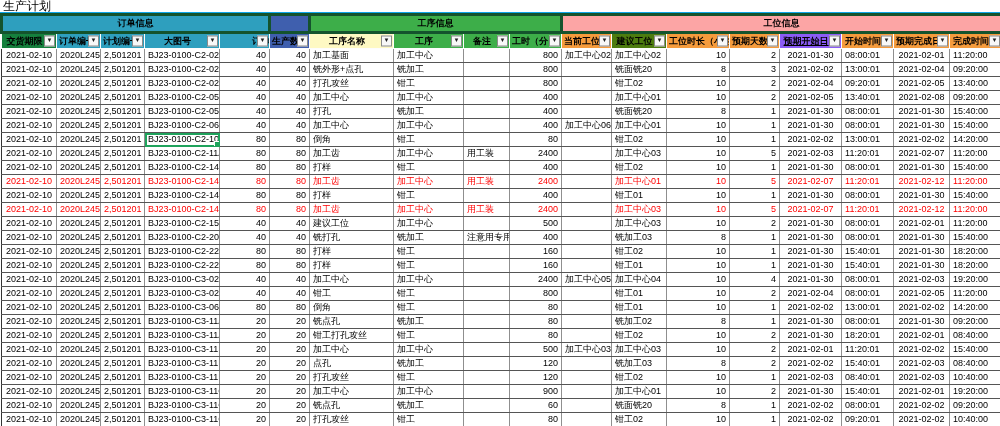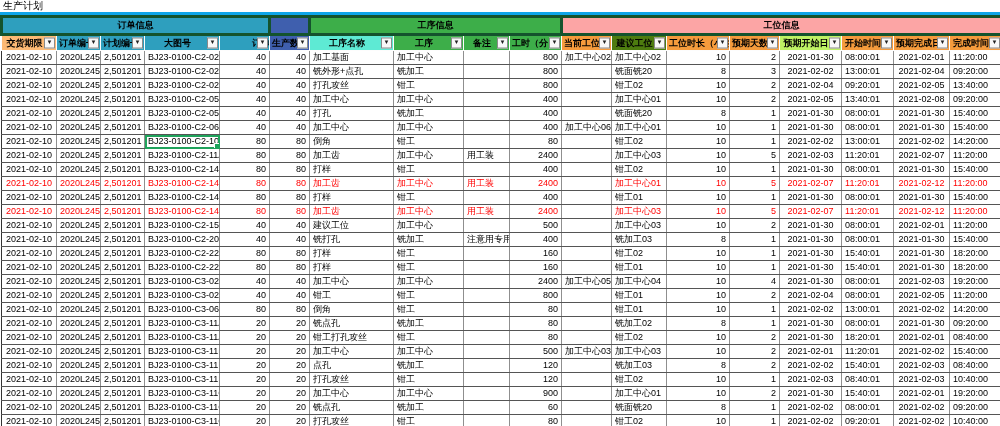--- a/index.html
+++ b/index.html
@@ -1,19 +1,19 @@
 <!DOCTYPE html>
 <html><head>
 <meta charset="utf-8">
 <style>
   html,body{margin:0;padding:0;}
   body{width:1000px;height:426px;overflow:hidden;background:#fff;
        font-family:"Liberation Sans","DejaVu Sans",sans-serif;color:#000;}
-  .title-row{height:12px;line-height:12px;font-size:10px;padding-left:3px;
-             background:#fff;border-bottom:3px solid #0ea5e9;}
+  .title-row{height:12px;line-height:12px;font-size:12px;padding-left:3px;
+             background:#fff;border-bottom:1px solid #0ea5e9;}
   table{border-collapse:collapse;table-layout:fixed;width:1000px;}
   th,td{overflow:hidden;white-space:nowrap;box-sizing:border-box;}
   thead tr.groups th{height:14px;font-size:9px;font-weight:700;border:3px solid #14532d;}
   thead tr.cols th{height:16px;font-size:9px;font-weight:700;border:1px solid #fdfdfd;
                    position:relative;padding:0 11px 0 2px;text-align:center;}
   .filter-btn{position:absolute;right:1px;top:50%;transform:translateY(-50%);
               width:9px;height:9px;background:#f8f8f8;border:1px solid #8a8a8a;
               font-size:6px;line-height:7px;text-align:center;color:#222;cursor:pointer;}
   tbody td{height:13.5px;font-size:9px;line-height:13px;padding:0 3px;position:relative;
            border-right:1px solid #8f8f8f;border-left:1px solid #8f8f8f;
@@ -55,35 +55,35 @@
       <col style="width: 52px;">
     </colgroup>
   <thead id="thead">
       <tr class="groups">
         <th colspan="5" style="background: rgb(46, 159, 190);">订单信息</th>
         <th colspan="1" style="background: rgb(63, 95, 174);"></th>
         <th colspan="4" style="background: rgb(61, 174, 73);">工序信息</th>
         <th colspan="8" style="background: #fca5a5;">工位信息</th>
       </tr>
       <tr class="cols">
-        <th style="background: #fdba74;"><span>交货期限</span><span class="filter-btn">▼</span></th>
+        <th style="background: #15803d;"><span>交货期限</span><span class="filter-btn">▼</span></th>
         <th style="background: rgb(46, 159, 190);"><span>订单编号</span><span class="filter-btn">▼</span></th>
         <th style="background: rgb(46, 159, 190);"><span>计划编号</span><span class="filter-btn">▼</span></th>
         <th style="background: rgb(46, 159, 190);"><span>大图号</span><span class="filter-btn">▼</span></th>
         <th style="background: rgb(46, 159, 190); padding-left: 32px;"><span>订单数量</span><span class="filter-btn">▼</span></th>
         <th style="background: rgb(63, 95, 174);"><span>生产数量</span><span class="filter-btn">▼</span></th>
-        <th style="background: #5eead4;"><span>工序名称</span><span class="filter-btn">▼</span></th>
+        <th style="background: #fef9c3;"><span>工序名称</span><span class="filter-btn">▼</span></th>
         <th style="background: rgb(61, 174, 73);"><span>工序</span><span class="filter-btn">▼</span></th>
         <th style="background: rgb(61, 174, 73); margin-left: 28px;"><span>备注</span><span class="filter-btn">▼</span></th>
         <th style="background: rgb(61, 174, 73);"><span>工时（分）</span><span class="filter-btn">▼</span></th>
         <th style="background: rgb(245, 155, 60);"><span>当前工位</span><span class="filter-btn">▼</span></th>
         <th style="background: #4d7c0f;"><span>建议工位</span><span class="filter-btn">▼</span></th>
         <th style="background: rgb(245, 155, 60);"><span>工位时长（小时）</span><span class="filter-btn">▼</span></th>
         <th style="background: rgb(245, 155, 60);"><span>预期天数</span><span class="filter-btn">▼</span></th>
-        <th style="background: #bef264;"><span>预期开始日</span><span class="filter-btn">▼</span></th>
+        <th style="background: #8b5cf6; text-decoration: underline;"><span>预期开始日</span><span class="filter-btn">▼</span></th>
         <th style="background: rgb(245, 155, 60);"><span>开始时间</span><span class="filter-btn">▼</span></th>
         <th style="background: rgb(245, 155, 60);"><span>预期完成日</span><span class="filter-btn">▼</span></th>
         <th style="background: rgb(245, 155, 60);"><span>完成时间</span><span class="filter-btn">▼</span></th>
       </tr>
     </thead>
   <tbody id="tbody">
       <tr>
         <td class="ac ge">2021-02-10</td>
         <td class="al">2020L245</td>
         <td class="al">2,501201</td>

